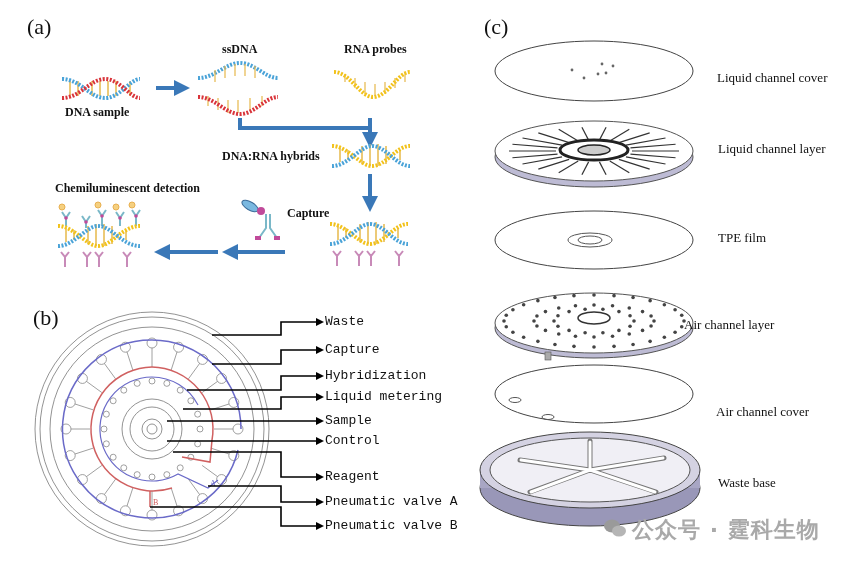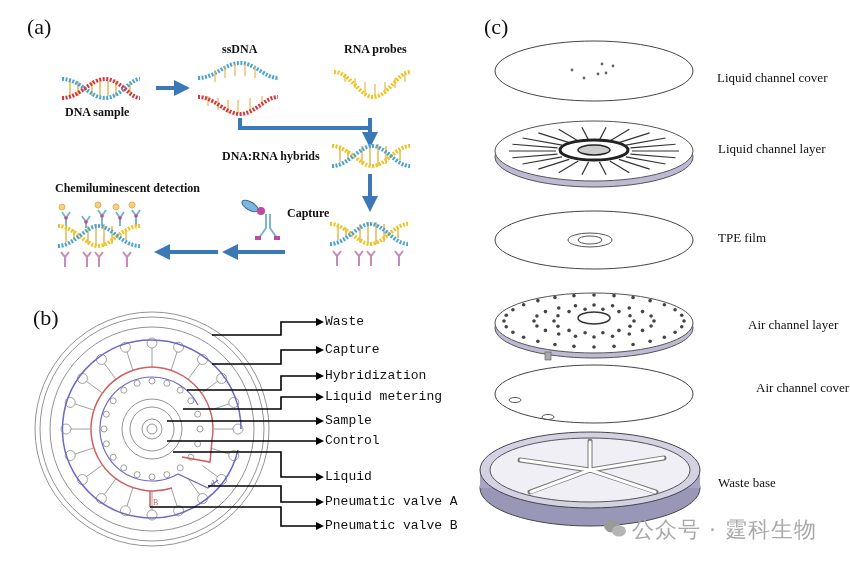--- a/index.html
+++ b/index.html
@@ -2,21 +2,21 @@
 <html><head>
 <meta charset="utf-8">
 <style>
   html,body{margin:0;padding:0;background:#fff;}
   body{width:850px;height:565px;position:relative;overflow:hidden;font-family:"Liberation Serif","DejaVu Serif",serif;color:#111;}
   .abs{position:absolute;}
   .panel-label{font-size:22px;font-family:"Liberation Serif",serif;}
   .lbl-a{font-size:12px;font-weight:bold;font-family:"Liberation Serif",serif;white-space:nowrap;}
   .lbl-b{font-size:13px;font-family:Liberation Mono, monospace;white-space:nowrap;}
   .lbl-c{font-size:13px;font-family:"Liberation Serif",serif;white-space:nowrap;}
-  .wm{font-size:22px;font-family:"DejaVu Sans",sans-serif;color:#a9a9a9;white-space:nowrap;letter-spacing:1px;}
+  .wm{font-size:22px;font-family:"DejaVu Sans",sans-serif;color:#a9a9a9;white-space:nowrap;letter-spacing:1px;font-weight:bold;}
   svg{position:absolute;left:0;top:0;}
 </style>
 </head>
 <body>
 
 <div class="abs panel-label" style="left:27px;top:14px;">(a)</div>
 
 <svg width="850" height="565">
   <defs>
     <marker id="ah" markerWidth="4" markerHeight="4" refX="2" refY="2" orient="auto">
@@ -276,21 +276,21 @@
       <path d="M316,522 l8,4 l-8,4z"></path>
   </g>
 </svg>
 
 <div class="abs lbl-b" style="left:325px;top:314px;">Waste</div>
 <div class="abs lbl-b" style="left:325px;top:342px;">Capture</div>
 <div class="abs lbl-b" style="left:325px;top:368px;">Hybridization</div>
 <div class="abs lbl-b" style="left:325px;top:389px;">Liquid metering</div>
 <div class="abs lbl-b" style="left:325px;top:413px;text-align:center;">Sample</div>
 <div class="abs lbl-b" style="left:325px;top:433px;">Control</div>
-<div class="abs lbl-b" style="left:325px;top:469px;">Liquid</div>
+<div class="abs lbl-b" style="left:325px;top:469px;">Reagent</div>
 <div class="abs lbl-b" style="left:325px;top:494px;">Pneumatic valve A</div>
 <div class="abs lbl-b" style="left:325px;top:518px;">Pneumatic valve B</div>
 
 <div class="abs panel-label" style="left:484px;top:14px;">(c)</div>
 
 <svg width="850" height="565">
 
   <g>
     <ellipse cx="594" cy="71" rx="99" ry="30" fill="#fff" stroke="#444" stroke-width="1"></ellipse>
     <g fill="#666">
@@ -435,22 +435,22 @@
         <line x1="590" y1="470" x2="663" y2="458"></line>
         <line x1="590" y1="470" x2="531" y2="492"></line>
         <line x1="590" y1="470" x2="655" y2="492"></line>
     </g>
   </g>
 </svg>
 
 <div class="abs lbl-c" style="left:717px;top:54px;margin-top:16px;">Liquid channel cover</div>
 <div class="abs lbl-c" style="left:718px;top:141px;">Liquid channel layer</div>
 <div class="abs lbl-c" style="left:718px;top:230px;">TPE film</div>
-<div class="abs lbl-c" style="left:748px;top:317px;">Air channel layer</div>
-<div class="abs lbl-c" style="left:716px;top:380px;margin-left:40px;">Air channel cover</div>
+<div class="abs lbl-c" style="left:684px;top:317px;">Air channel layer</div>
+<div class="abs lbl-c" style="left:716px;top:404px;">Air channel cover</div>
 <div class="abs lbl-c" style="left:718px;top:475px;">Waste base</div>
 
 <div class="abs" style="left:603px;top:518px;width:24px;height:20px;">
   <svg width="24" height="20" style="position:absolute;left:0;top:0;">
       <ellipse cx="9" cy="8" rx="8" ry="6.5" fill="#9a9a9a"></ellipse>
       <ellipse cx="16" cy="13" rx="7" ry="5.5" fill="#b5b5b5"></ellipse>
     </svg>
 </div>
 <div class="abs wm" style="left:632px;top:515px;">公众号 · 霆科生物</div>
 

